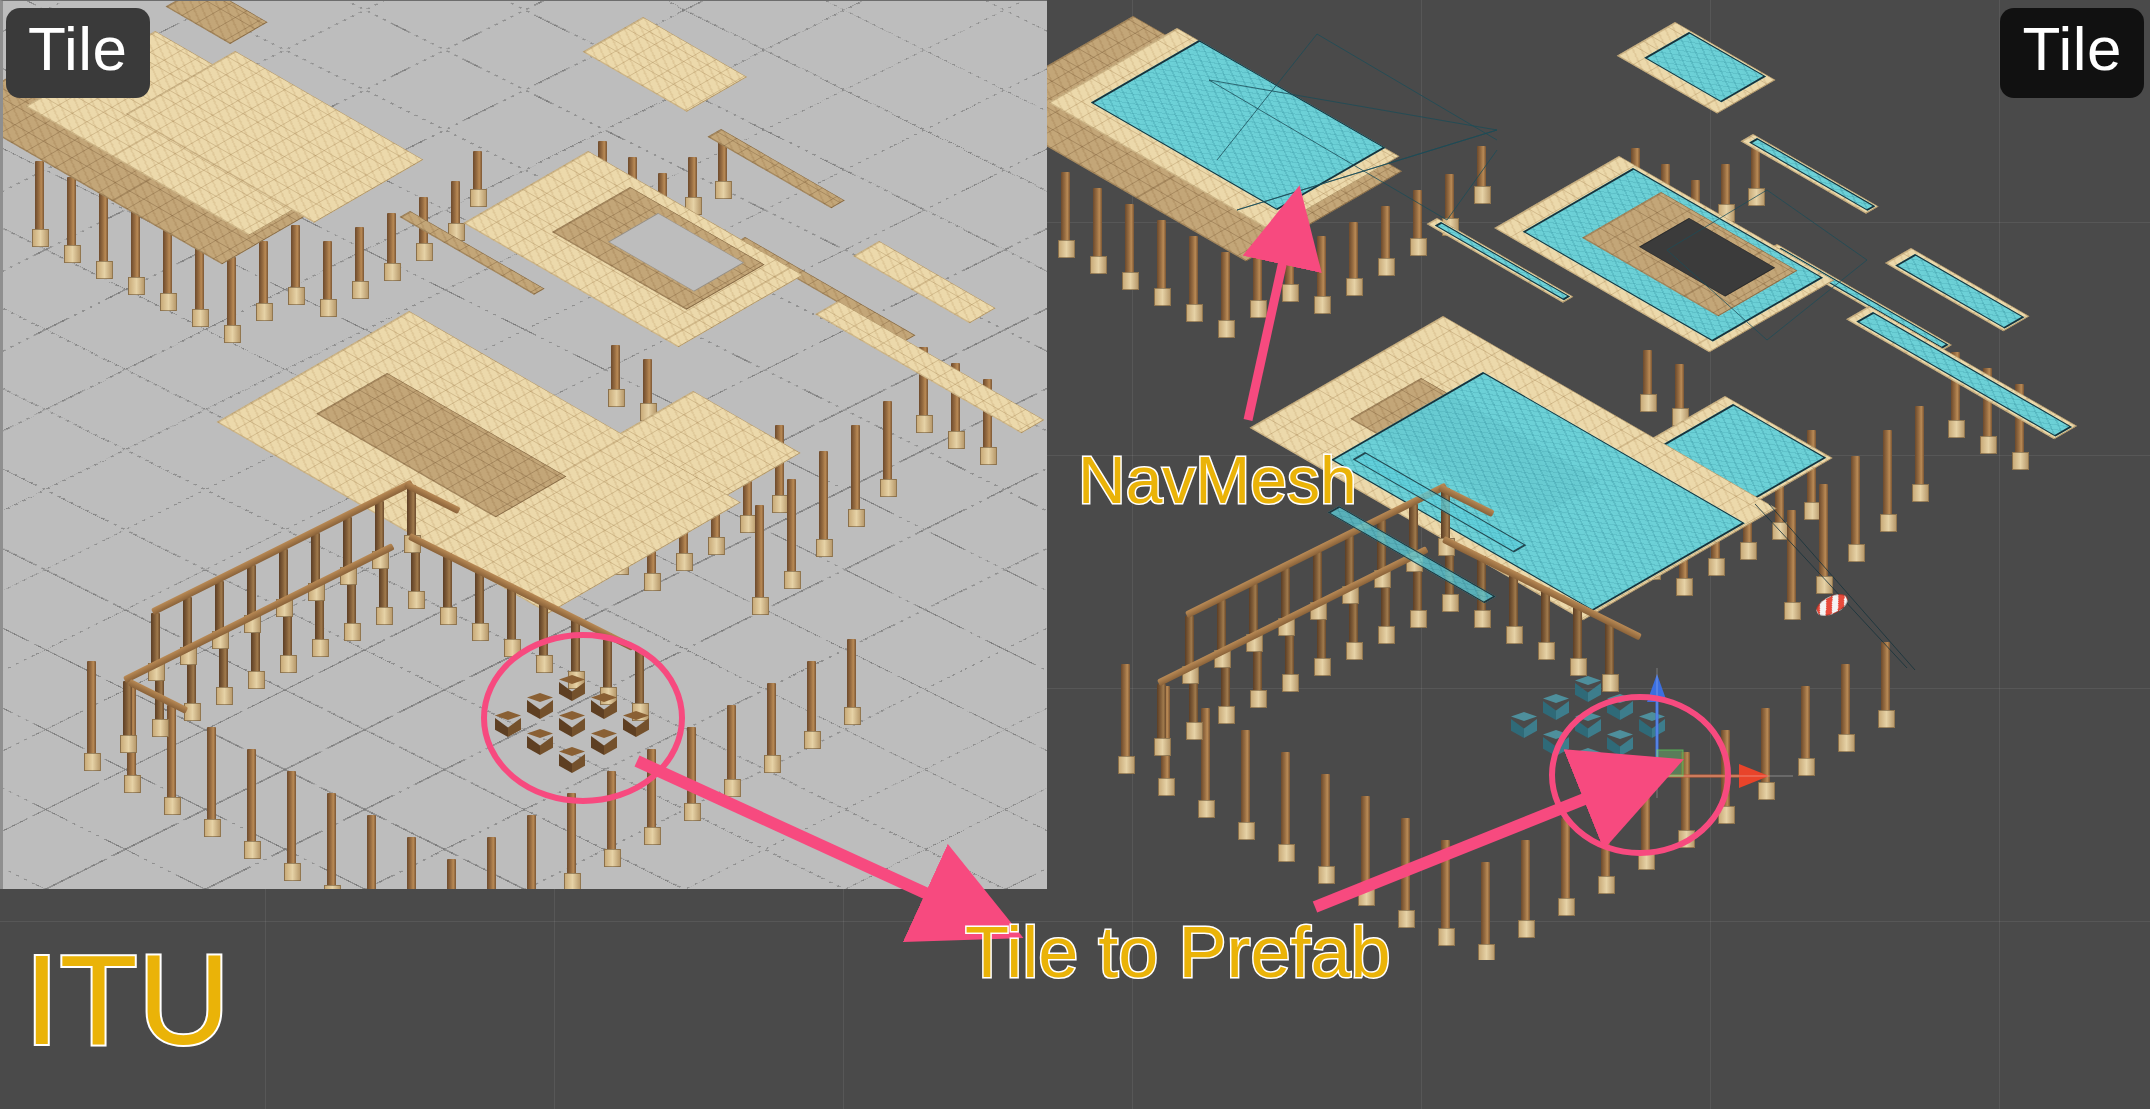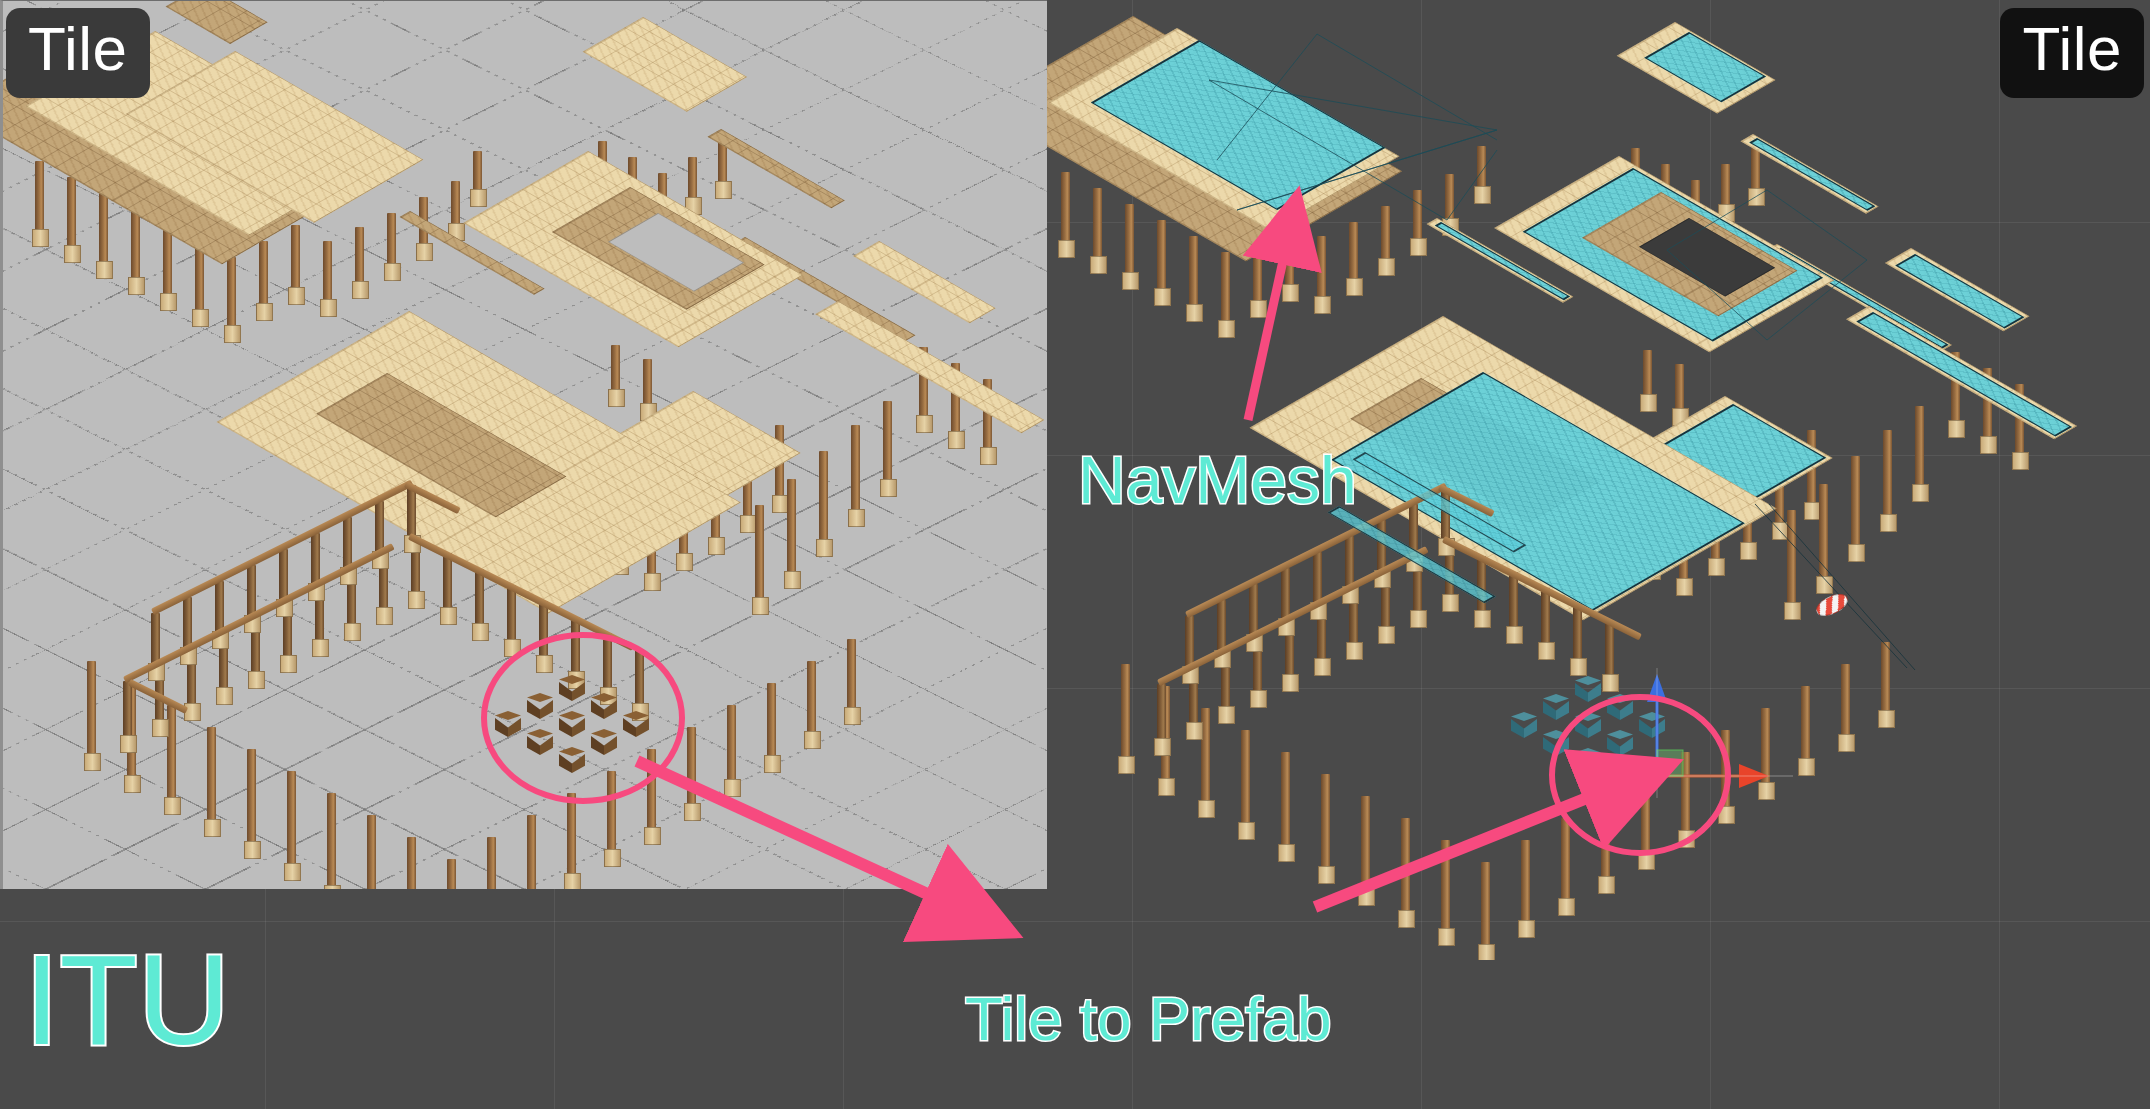--- a/index.html
+++ b/index.html
@@ -63,30 +63,30 @@
     padding:10px 22px 18px 22px;
     letter-spacing:.5px;
     z-index:40;
   }
   #badge-tiled{ left:6px; top:8px; background:#3a3a3a; }
   #badge-unity{ right:6px; top:8px; background:#111111; }
 
   
   .pink-caption{
     position:absolute;
-    color:#5eead4;
+    color:#eab308;
     font-weight:400;
     line-height:1;
     z-index:45;
     white-space:nowrap;
     -webkit-text-stroke:3px #ffffff;
     paint-order:stroke fill;
   }
   #caption-itu{ left:24px; top:936px; font-size:128px; -webkit-text-stroke-width:4px; }
-  #caption-tile-to-prefab{ left:965px; top:988px; font-size:62px; }
+  #caption-tile-to-prefab{ left:965px; top:916px; font-size:72px; }
   #caption-navmesh{ left:1078px; top:447px; font-size:66px; }
 
   
   #annotations{ position:absolute; left:0; top:0; width:2150px; height:1109px; z-index:35; pointer-events:none; }
 
   
   .scene{ position:absolute; left:0; top:0; width:100%; height:100%; }
 
   
   .deck-top{

